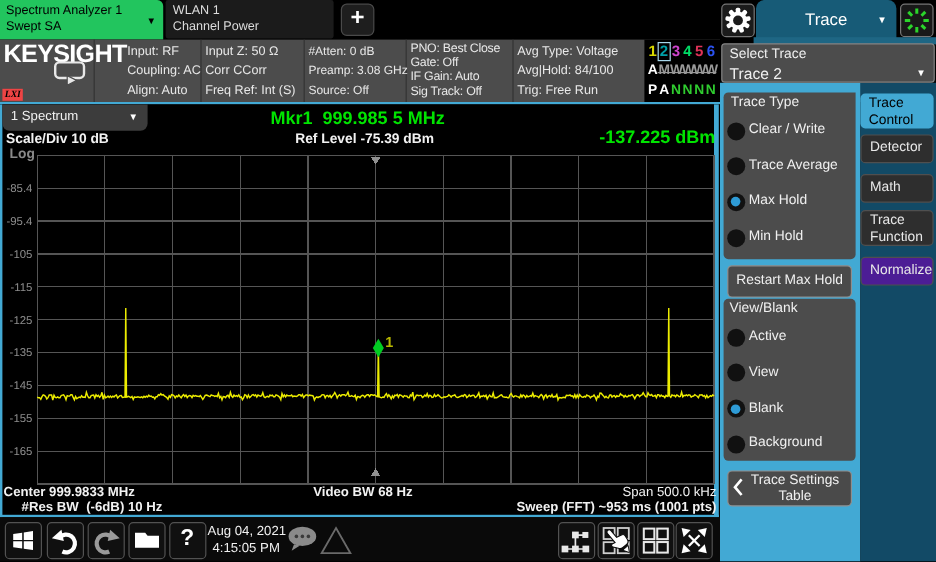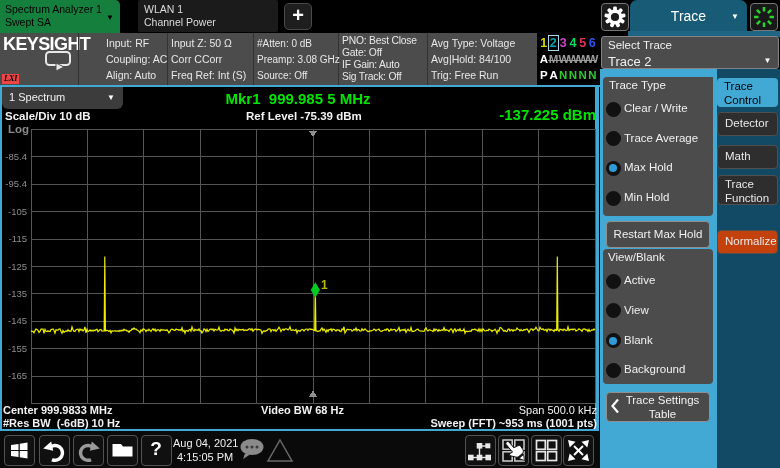--- a/index.html
+++ b/index.html
@@ -3,21 +3,21 @@
 <style>
 *{margin:0;padding:0;box-sizing:border-box;-webkit-font-smoothing:antialiased;}
 html,body{width:780px;height:468px;background:#000;overflow:hidden;}
 body{font-family:"Liberation Sans",sans-serif;position:relative;}
 .ab{position:absolute;}
 .w{color:#e8e8e8;}
 </style></head>
 <body>
 
 <div class="ab" style="left:0;top:0;width:780px;height:33px;background:#000;"></div>
-<div class="ab" style="left:0;top:0;width:120px;height:33px;background:#15803d;border-radius:0 5px 0 0;color:#000;font-size:10.5px;line-height:12.5px;padding:3px 0 0 5px;">Spectrum Analyzer 1<br>Swept SA<span style="position:absolute;right:6px;top:12px;font-size:8px;">▼</span></div>
+<div class="ab" style="left:0;top:0;width:136px;height:33px;background:#22c55e;border-radius:0 5px 0 0;color:#000;font-size:10.5px;line-height:12.5px;padding:3px 0 0 5px;">Spectrum Analyzer 1<br>Swept SA<span style="position:absolute;right:6px;top:12px;font-size:8px;">▼</span></div>
 <div class="ab" style="left:138px;top:0;width:140px;height:32px;background:#1b1b1b;border-radius:2px;color:#dcdcdc;font-size:10.5px;line-height:12.5px;padding:3px 0 0 6px;">WLAN 1<br>Channel Power</div>
 <div class="ab" style="left:284px;top:3px;width:28px;height:27px;background:#1e1e1e;border:1px solid #4a4a4a;border-radius:5px;color:#fff;font-size:20px;font-weight:bold;line-height:22px;text-align:center;">+</div>
 
 <div class="ab" style="left:601px;top:3px;width:28px;height:28px;background:#1b1b1b;border:1px solid #777;border-radius:4px;">
 <svg width="26" height="26" style="position:absolute;left:0;top:0;">
 <g transform="translate(13,13)">
         <g fill="#fff">
 <rect x="-1.9" y="-10.6" width="3.8" height="5" rx="1.4" transform="rotate(0)"></rect>
 <rect x="-1.9" y="-10.6" width="3.8" height="5" rx="1.4" transform="rotate(40)"></rect>
 <rect x="-1.9" y="-10.6" width="3.8" height="5" rx="1.4" transform="rotate(80)"></rect>
@@ -48,21 +48,21 @@
 <line x1="3.9" y1="3.9" x2="7.1" y2="7.1"></line>
 <line x1="0" y1="5.5" x2="0" y2="10"></line>
 <line x1="-3.9" y1="3.9" x2="-7.1" y2="7.1"></line>
 <line x1="-5.5" y1="0" x2="-10" y2="0"></line>
 <line x1="-3.9" y1="-3.9" x2="-7.1" y2="-7.1"></line>
 </g>
     </svg>
   </div>
 
 <div class="ab" style="left:0;top:33px;width:600px;height:52px;background:#4c4c4c;"></div>
-<div class="ab w" style="left:3px;top:34px;font-size:18px;font-weight:bold;letter-spacing:-0.6px;color:#fff;">KEYSIGHT</div>
+<div class="ab w" style="left:3px;top:34px;font-size:21px;font-weight:bold;letter-spacing:-0.6px;color:#fff;">KEYSIGHT</div>
 <svg class="ab" style="left:44px;top:51px;" width="30" height="22">
 <rect x="2" y="1" width="24" height="13" rx="3.5" fill="none" stroke="#e8e8e8" stroke-width="2"></rect>
 <polygon points="12,12 20,16 12,20" fill="#e8e8e8" stroke="#4c4c4c" stroke-width="1"></polygon>
 </svg>
 <div class="ab" style="left:2px;top:74px;background:#ef4444;color:#000;font-size:8px;font-weight:bold;font-style:italic;padding:0 2px;height:10px;line-height:10px;font-family:'Liberation Serif',serif;">LXI</div>
 
 <div class="ab" style="left:78px;top:33px;width:1px;height:52px;background:#333;"></div>
 <div class="ab" style="left:167px;top:33px;width:1px;height:52px;background:#333;"></div>
 <div class="ab" style="left:253px;top:33px;width:1px;height:52px;background:#333;"></div>
 <div class="ab" style="left:338px;top:33px;width:1px;height:52px;background:#333;"></div>
@@ -150,21 +150,21 @@
   <text x="27" y="182.6" fill="#8e8e8e" font-size="9.5px" text-anchor="end" font-family="Liberation Sans">-125</text>
   <text x="27" y="210.0" fill="#8e8e8e" font-size="9.5px" text-anchor="end" font-family="Liberation Sans">-135</text>
   <text x="27" y="237.4" fill="#8e8e8e" font-size="9.5px" text-anchor="end" font-family="Liberation Sans">-145</text>
   <text x="27" y="264.8" fill="#8e8e8e" font-size="9.5px" text-anchor="end" font-family="Liberation Sans">-155</text>
   <text x="27" y="292.2" fill="#8e8e8e" font-size="9.5px" text-anchor="end" font-family="Liberation Sans">-165</text>
 </svg>
 
 <div class="ab" style="left:3px;top:404px;font-size:11px;font-weight:bold;color:#f2f2f2;">Center 999.9833 MHz</div>
 <div class="ab" style="left:261px;top:404px;font-size:11px;font-weight:bold;color:#f2f2f2;">Video BW 68 Hz</div>
 <div class="ab" style="left:0;top:404px;width:597px;text-align:right;font-size:11px;font-weight:normal;color:#f2f2f2;">Span 500.0 kHz</div>
-<div class="ab" style="left:3px;top:416.5px;font-size:11px;font-weight:bold;color:#f2f2f2;">#Res BW&nbsp; (-6dB) 10 Hz</div>
+<div class="ab" style="left:3px;top:416.5px;font-size:11px;font-weight:bold;color:#f2f2f2;padding-left:15px;">#Res BW&nbsp; (-6dB) 10 Hz</div>
 <div class="ab" style="left:0;top:416.5px;width:597px;text-align:right;font-size:11px;font-weight:bold;color:#f2f2f2;">Sweep (FFT) ~953 ms (1001 pts)</div>
 
 <div class="ab" style="left:0;top:431px;width:600px;height:37px;background:#0a0a0a;"></div>
 <div class="ab" style="left:4px;top:435px;width:31px;height:31px;background:#101010;border:1px solid #525252;border-radius:4px;"><svg width="29" height="29">
 <polygon points="6,9 13.5,7.9 13.5,13.9 6,13.9" fill="#fff"></polygon>
 <polygon points="14.8,7.7 22.5,6.6 22.5,13.9 14.8,13.9" fill="#fff"></polygon>
 <polygon points="6,15.1 13.5,15.1 13.5,21.1 6,20" fill="#fff"></polygon>
 <polygon points="14.8,15.1 22.5,15.1 22.5,22.4 14.8,21.3" fill="#fff"></polygon>
 </svg></div>
 <div class="ab" style="left:38.5px;top:435px;width:31px;height:31px;background:#101010;border:1px solid #525252;border-radius:4px;"><svg width="29" height="29">
@@ -280,13 +280,13 @@
 
 <div class="ab" style="left:606px;top:392px;width:104px;height:30px;background:#4a4a4a;border:1.5px solid #8f8f8f;border-radius:4px;color:#f0f0f0;font-size:11.5px;text-align:center;line-height:13.5px;padding:1px 0 0 9px;">Trace Settings<br>Table</div>
 <svg class="ab" style="left:610px;top:398px;" width="10" height="16">
     <polyline points="8,1.5 2.5,8 8,14.5" fill="none" stroke="#fff" stroke-width="2.2"></polyline>
   </svg>
 
 <div class="ab" style="left:717px;top:77.5px;width:60.5px;height:29px;background:#42a9d4;border-radius:4px;color:#000;font-size:11.5px;line-height:14px;padding:1px 0 0 7px;">Trace<br>Control</div>
 <div class="ab" style="left:717px;top:112px;width:60.5px;height:23.5px;background:#2e2e2e;border:1px solid #4f4f4f;border-radius:4px;color:#e8e8e8;font-size:11.5px;line-height:21.5px;padding-left:7px;">Detector</div>
 <div class="ab" style="left:717px;top:145px;width:60.5px;height:23.5px;background:#2e2e2e;border:1px solid #4f4f4f;border-radius:4px;color:#e8e8e8;font-size:11.5px;line-height:21.5px;padding-left:7px;">Math</div>
 <div class="ab" style="left:717px;top:174.5px;width:60.5px;height:30.5px;background:#2e2e2e;border:1px solid #4f4f4f;border-radius:4px;color:#e8e8e8;font-size:11.5px;line-height:14px;padding:1px 0 0 7px;">Trace<br>Function</div>
-<div class="ab" style="left:717px;top:230px;width:60.5px;height:23.5px;background:#c2410c;border:1px solid #4f4f4f;border-radius:4px;color:#e8e8e8;font-size:11.5px;line-height:21.5px;padding-left:7px;">Normalize</div>
+<div class="ab" style="left:717px;top:214px;width:60.5px;height:23.5px;background:#4c1d95;border:1px solid #4f4f4f;border-radius:4px;color:#e8e8e8;font-size:11.5px;line-height:21.5px;padding-left:7px;">Normalize</div>
 
 </body></html>

